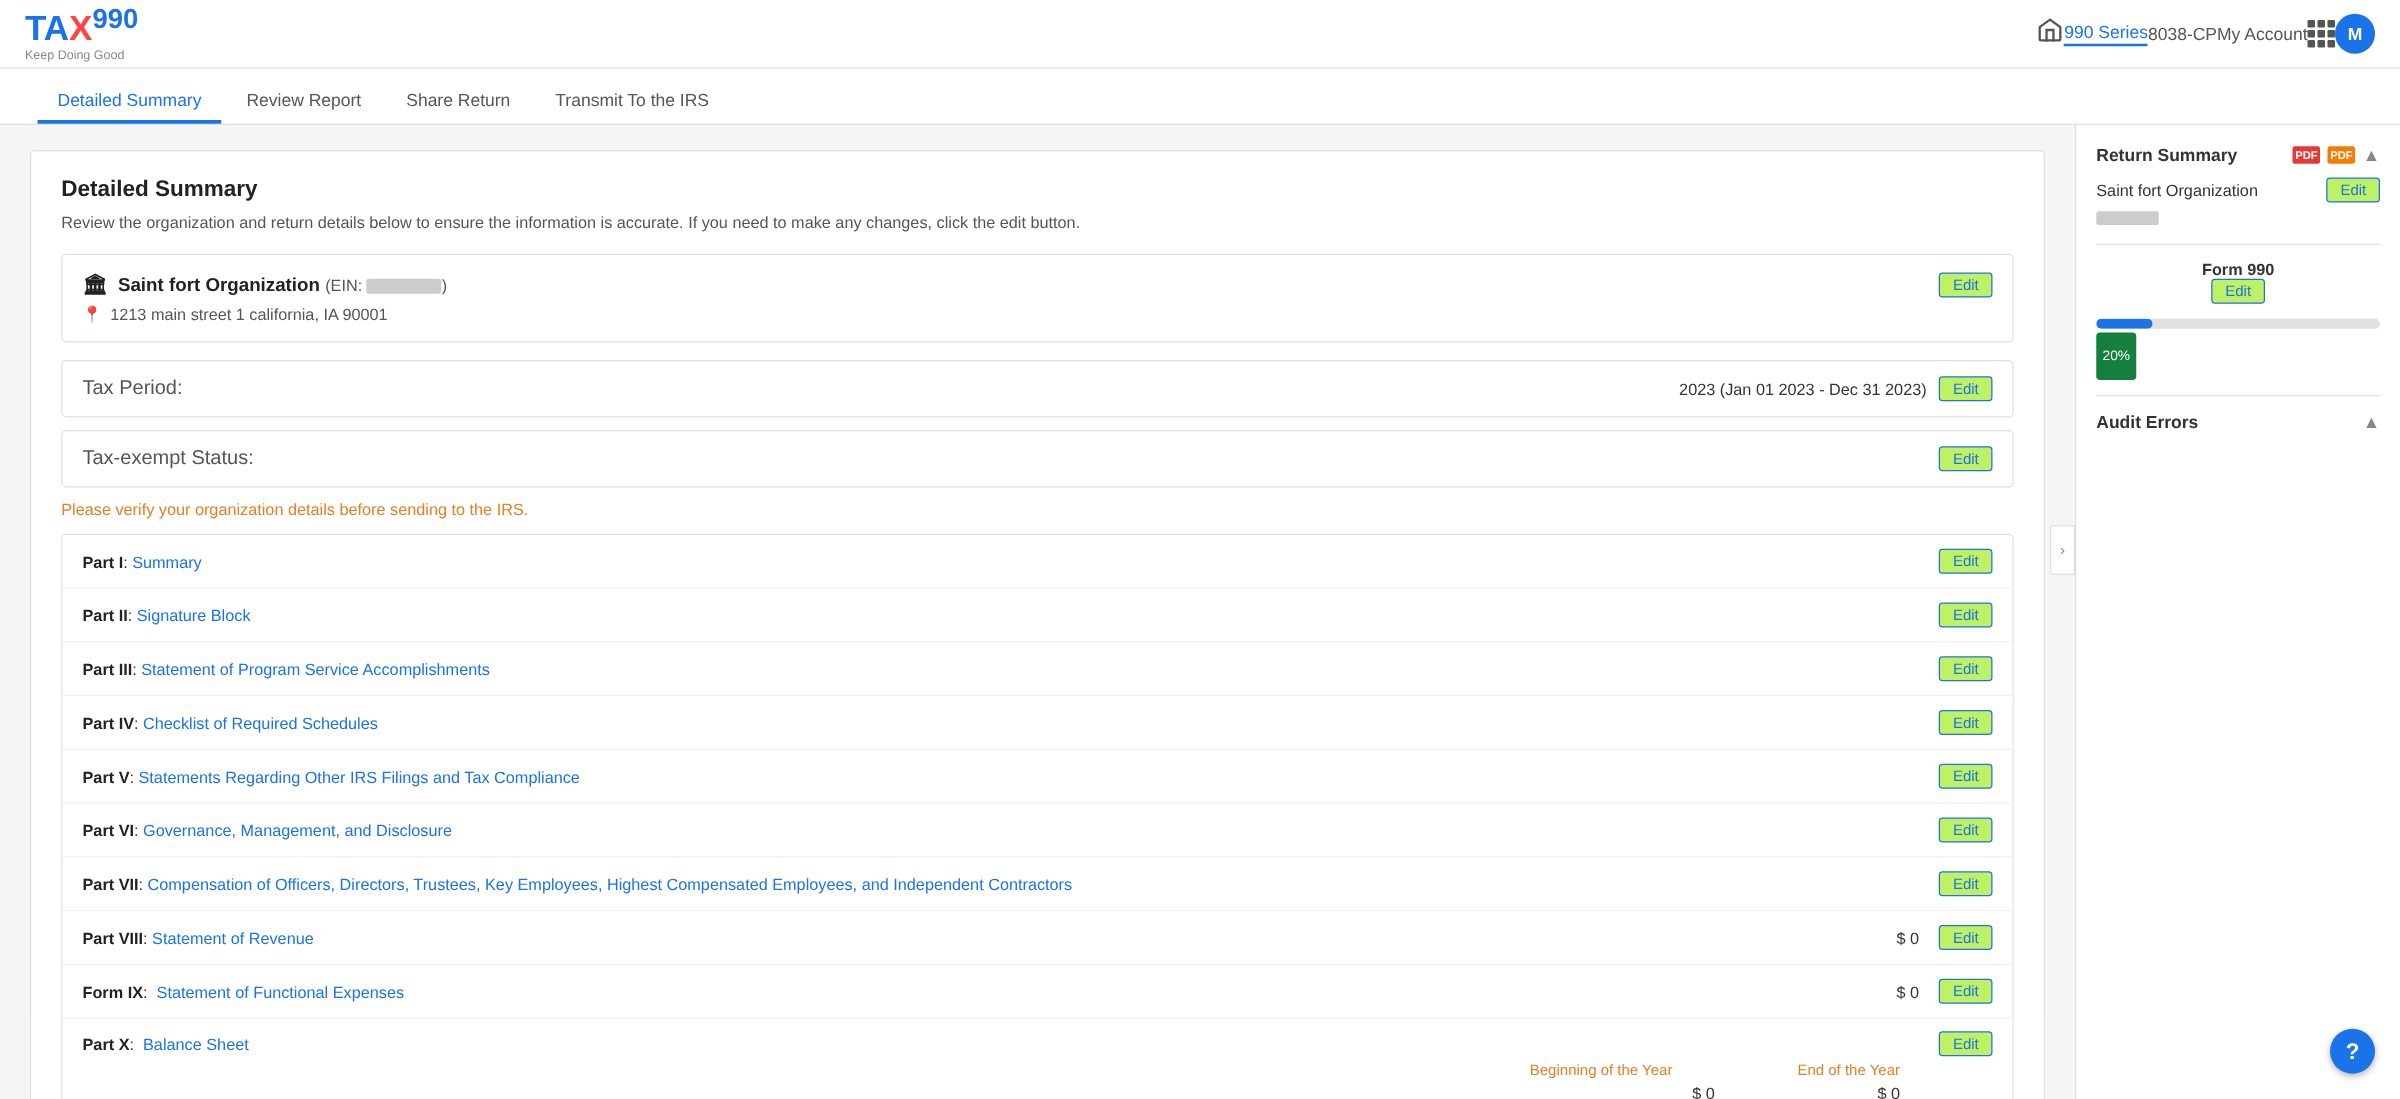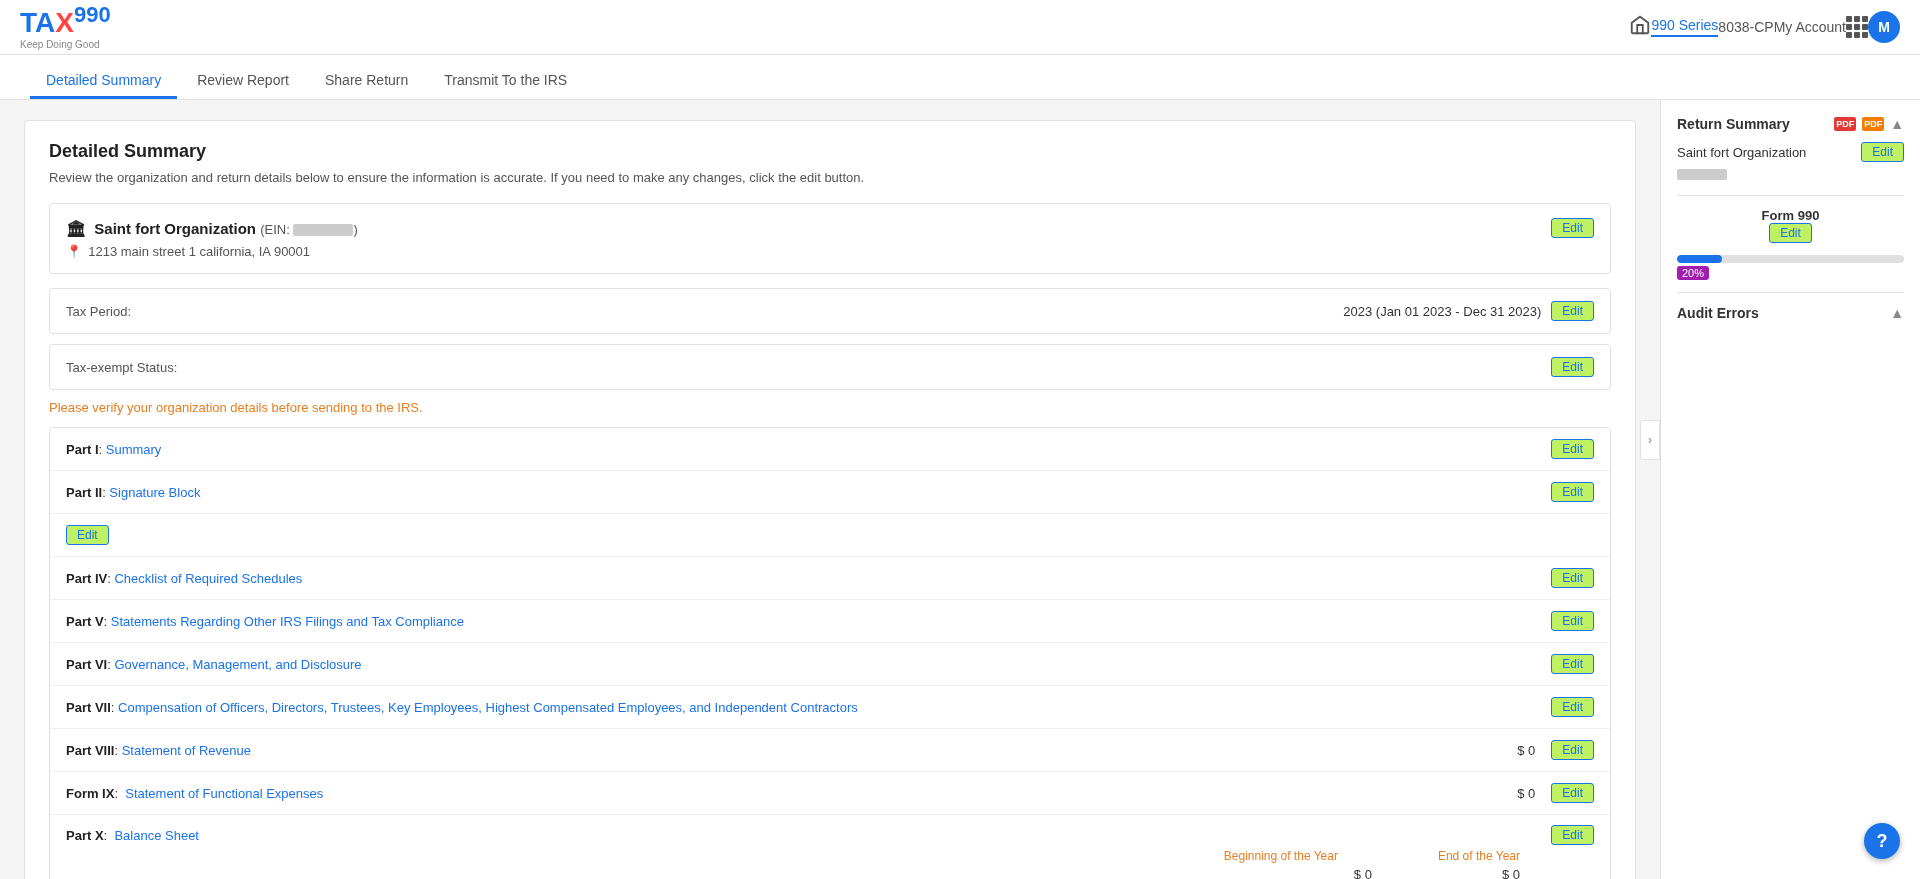--- a/index.html
+++ b/index.html
@@ -185,21 +185,21 @@
     .info-row {
       display: flex;
       align-items: center;
       justify-content: space-between;
       padding: 12px 16px;
       border: 1px solid #e0e0e0;
       border-radius: 4px;
       margin-bottom: 10px;
     }
     .info-label {
-      font-size: 13px;
+      font-size: 16px;
       color: #555;
     }
     .info-value {
       font-size: 13px;
       color: #333;
       display: flex;
       align-items: center;
       gap: 10px;
     }
 
@@ -350,25 +350,25 @@
       border-radius: 4px;
       overflow: hidden;
     }
     .progress-bar-fill {
       height: 100%;
       background: #1a73e8;
       border-radius: 4px;
       width: 20%;
     }
     .progress-label {
-      background: #a21caf;
+      background: #15803d;
       color: #fff;
       font-size: 11px;
       border-radius: 3px;
-      padding: 1px 5px;
+      padding: 13px 5px;
       display: inline-block;
       margin-top: 3px;
     }
 
     .audit-section-header {
       display: flex;
       justify-content: space-between;
       font-size: 14px;
       font-weight: 600;
       color: #333;
@@ -504,20 +504,21 @@
           <span class="part-label"><strong>Part I</strong>: <span class="part-link">Summary</span></span>
           <button class="edit-btn">Edit</button>
         </div>
 
         <div class="part-row">
           <span class="part-label"><strong>Part II</strong>: <span class="part-link">Signature Block</span></span>
           <button class="edit-btn">Edit</button>
         </div>
 
         <div class="part-row">
+          <span class="part-label"><strong>Part III</strong>: <span class="part-link">Statement of Program Service Accomplishments</span></span>
           <button class="edit-btn">Edit</button>
         </div>
 
         <div class="part-row">
           <span class="part-label"><strong>Part IV</strong>: <span class="part-link">Checklist of Required Schedules</span></span>
           <button class="edit-btn">Edit</button>
         </div>
 
         <div class="part-row">
           <span class="part-label"><strong>Part V</strong>: <span class="part-link">Statements Regarding Other IRS Filings and Tax Compliance</span></span>

